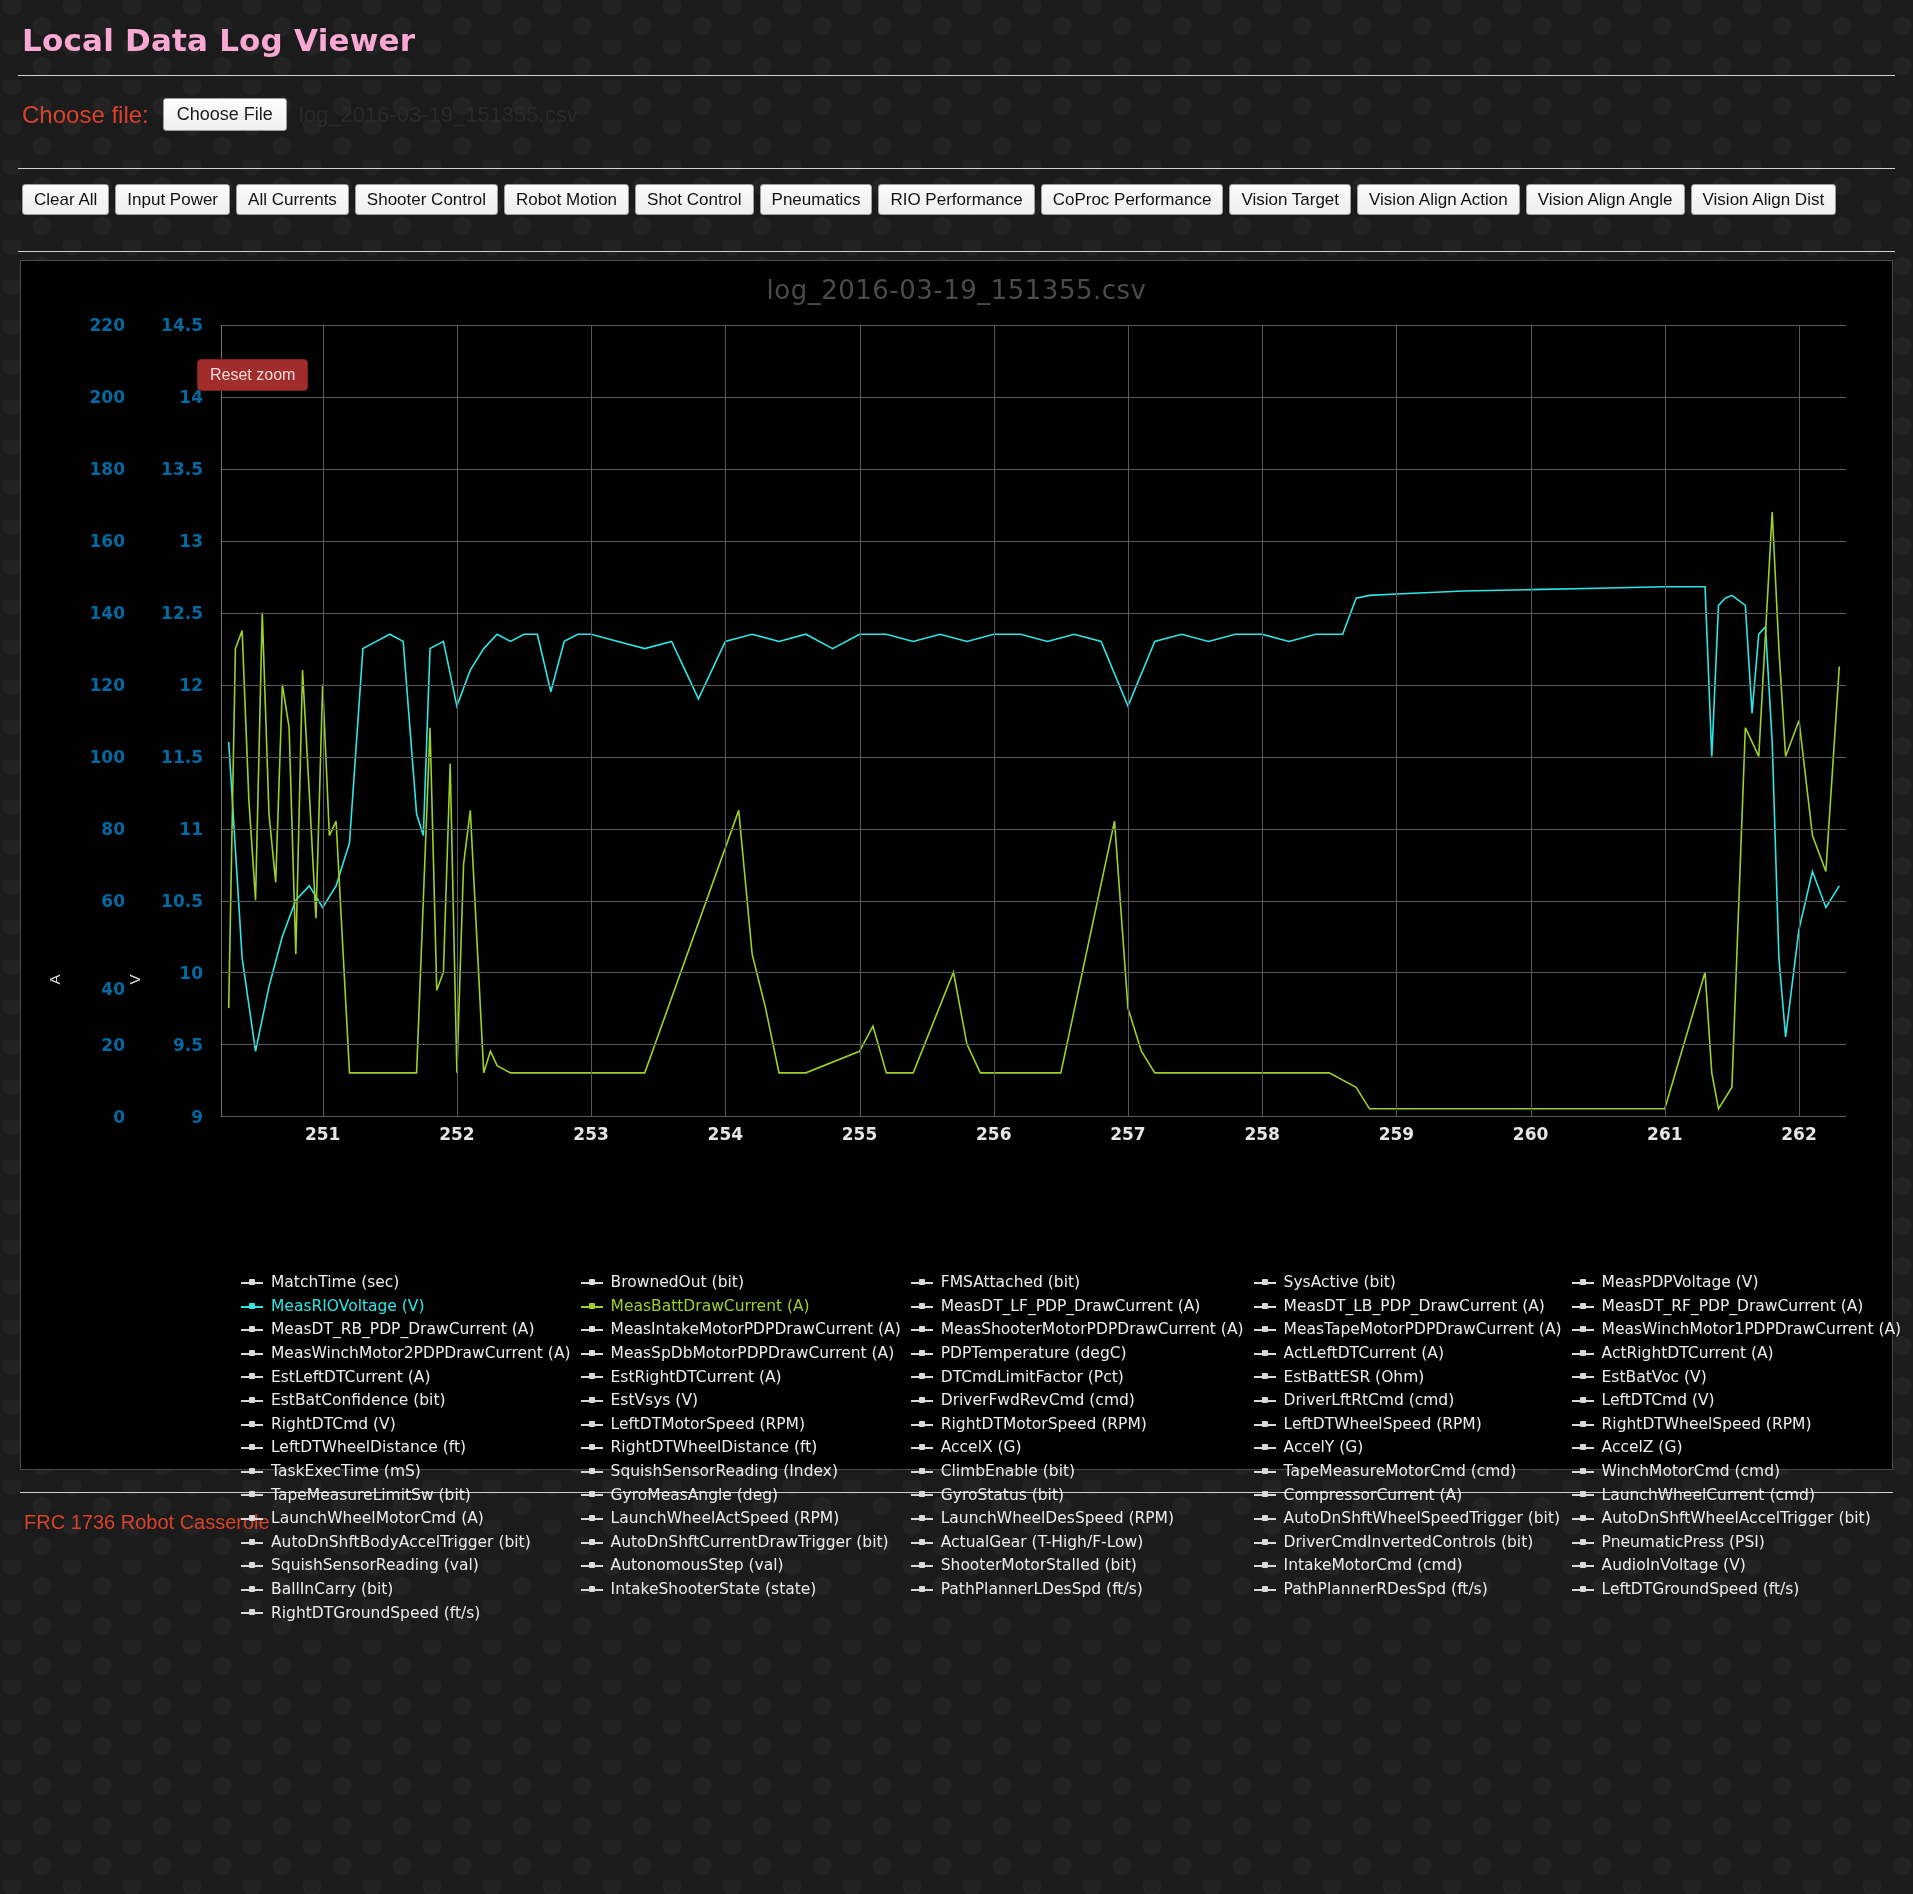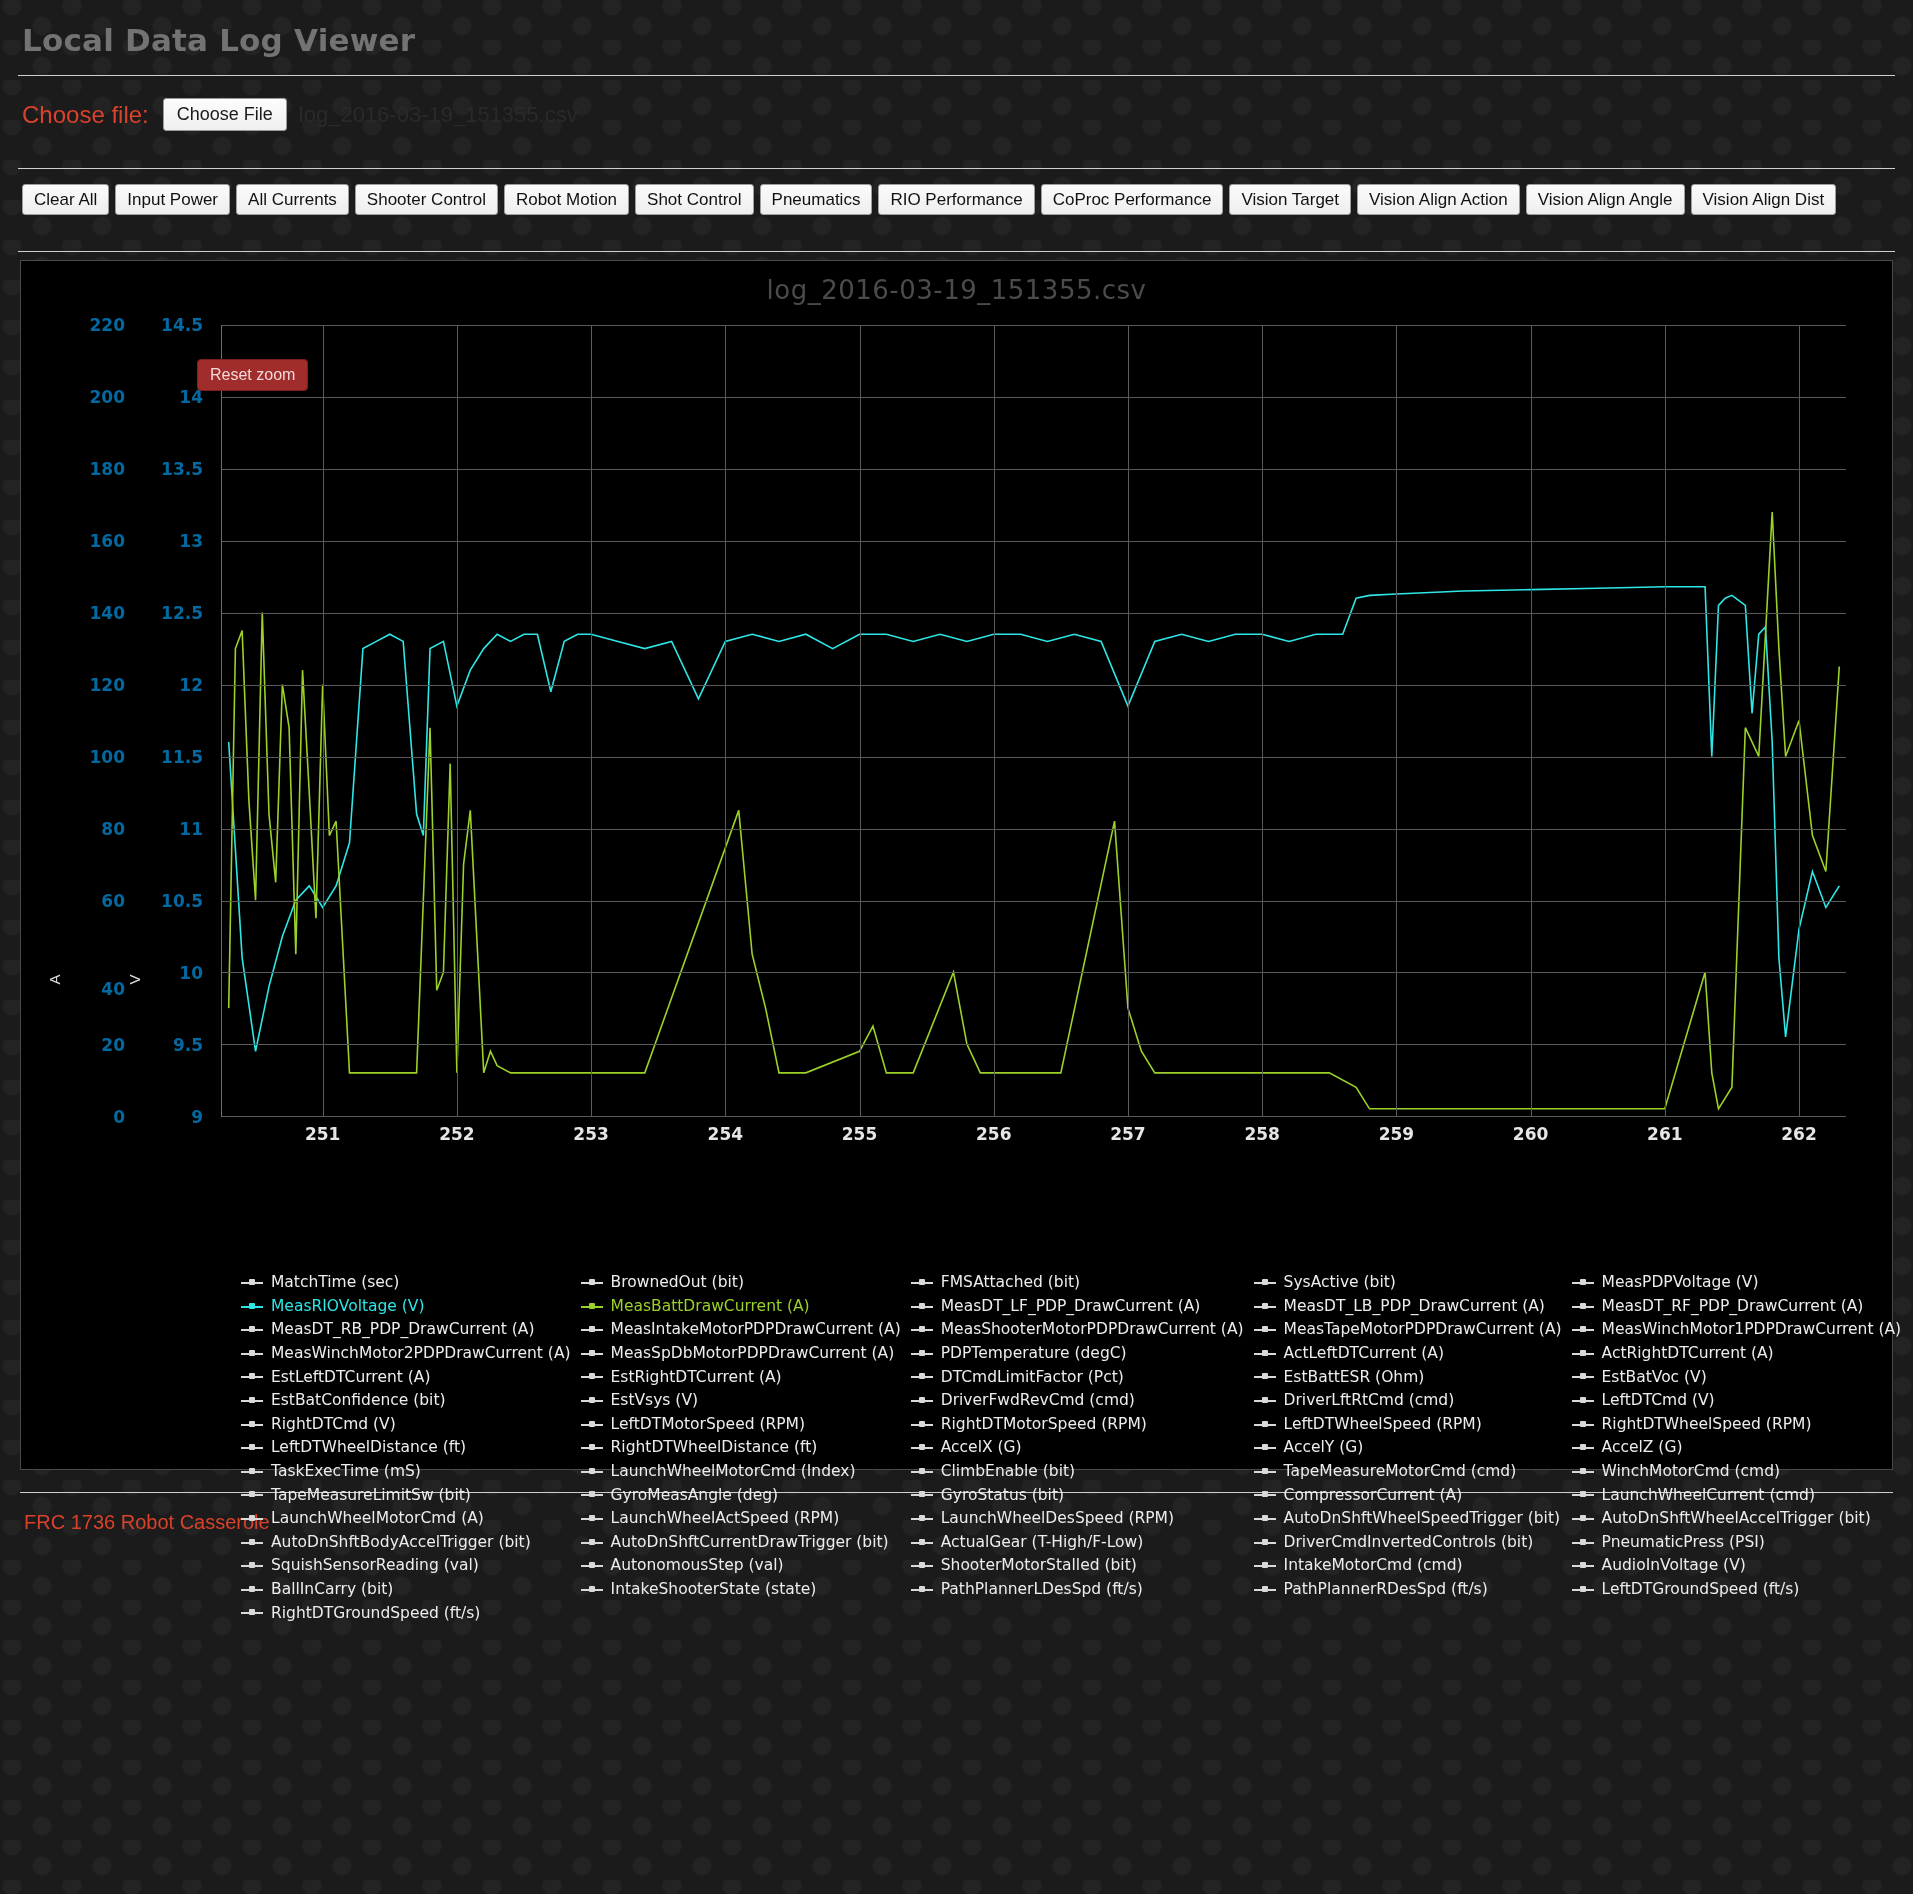--- a/index.html
+++ b/index.html
@@ -13,21 +13,21 @@
       linear-gradient(#1b1b1b, #1b1b1b);
     background-size:60px 40px, 60px 40px, 100% 100%;
     font-family:"Liberation Sans", sans-serif;
     color:#e8e8e8;
     overflow:hidden;
   }
 
   .page { padding:0 18px; }
 
   .app-title {
-    color:#737373;
+    color:#f9a8d4;
     font-size:31px;
     font-weight:bold;
     letter-spacing:0.2px;
     margin:22px 0 0 4px;
     font-family:"DejaVu Sans", sans-serif;
   }
 
   .rule { height:1px; background:#cfcfcf; margin:17px 0 0 0; }
 
   .file-row {
@@ -422,21 +422,21 @@
         <div class="leg">
           <span class="marker"></span>
           <span>AccelZ (G)</span>
         </div>
         <div class="leg">
           <span class="marker"></span>
           <span>TaskExecTime (mS)</span>
         </div>
         <div class="leg">
           <span class="marker"></span>
-          <span>LaunchWheelMotorCmd (Index)</span>
+          <span>SquishSensorReading (Index)</span>
         </div>
         <div class="leg">
           <span class="marker"></span>
           <span>ClimbEnable (bit)</span>
         </div>
         <div class="leg">
           <span class="marker"></span>
           <span>TapeMeasureMotorCmd (cmd)</span>
         </div>
         <div class="leg">

